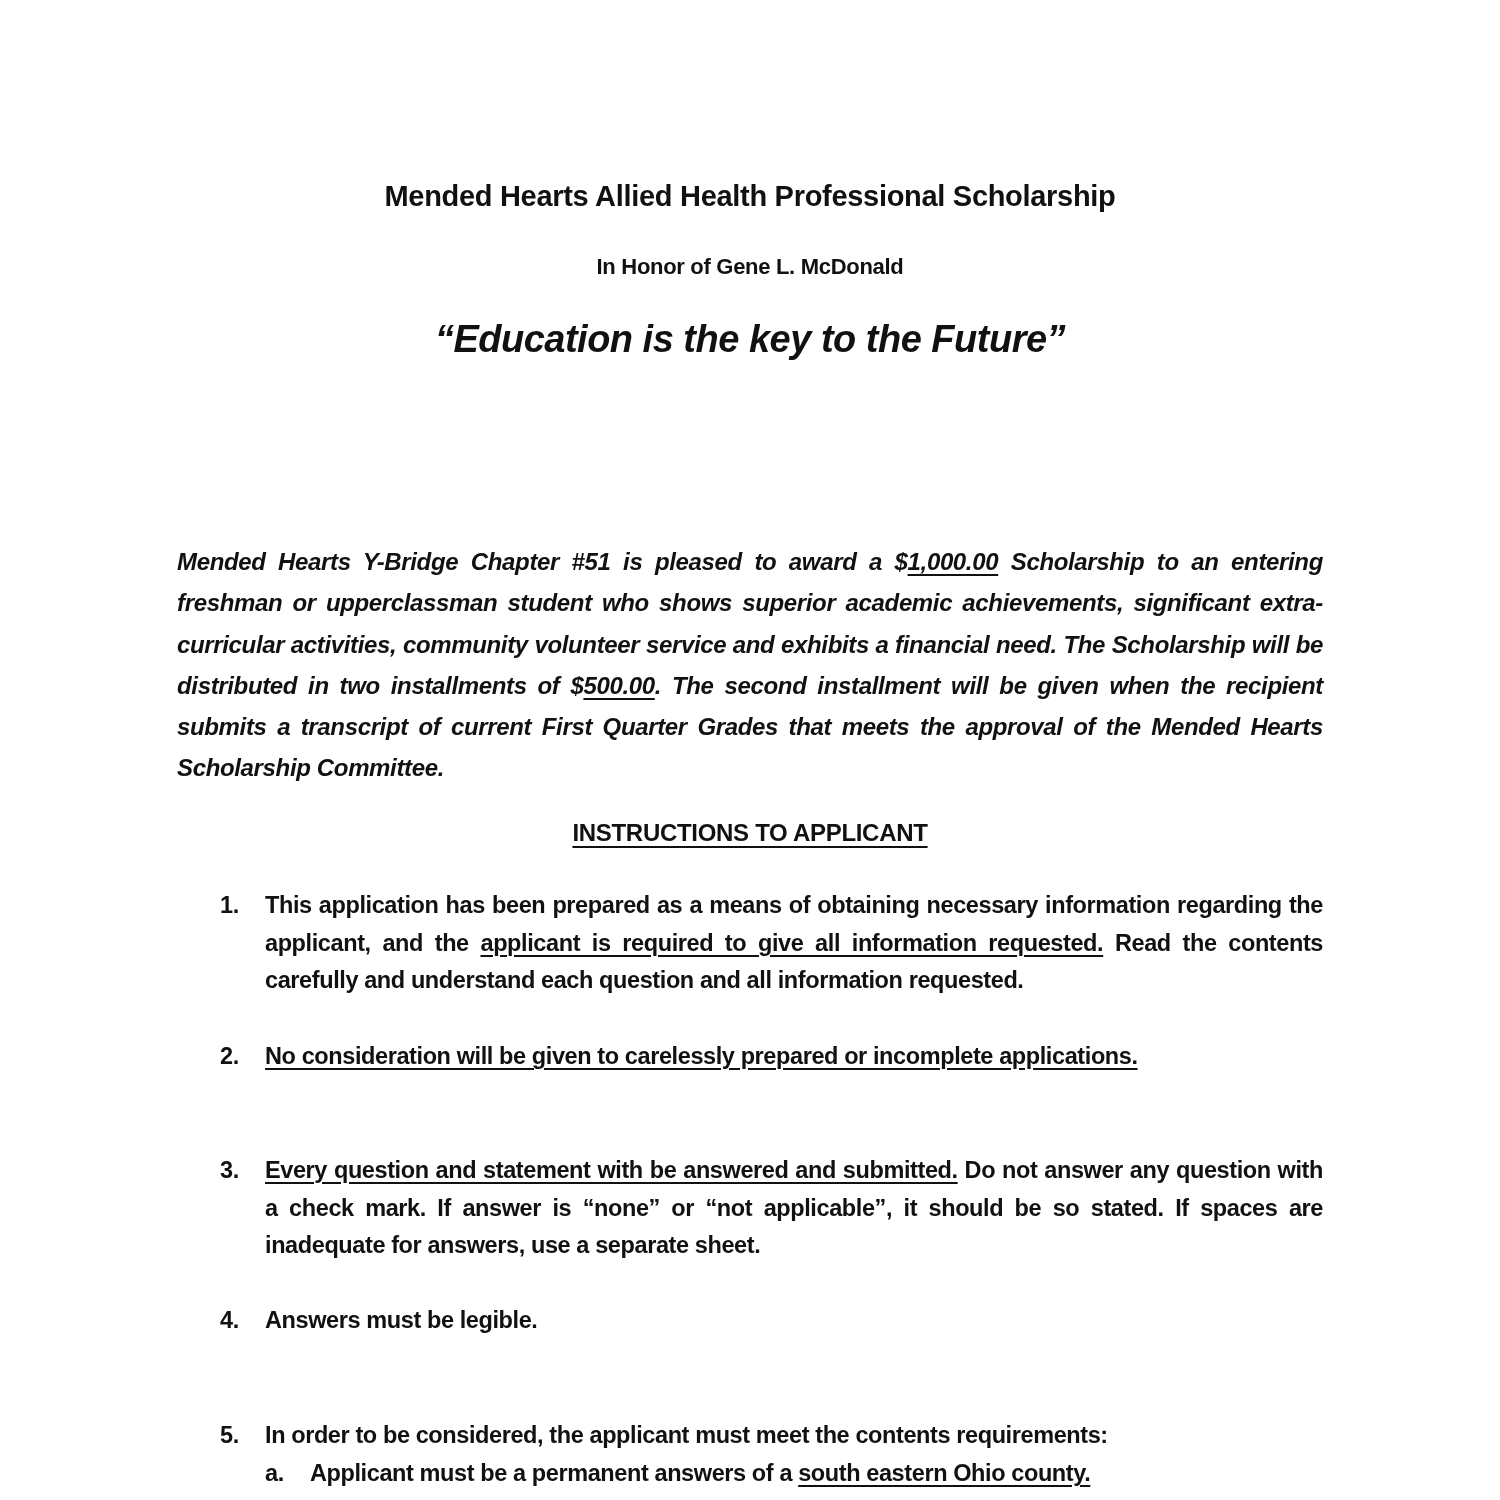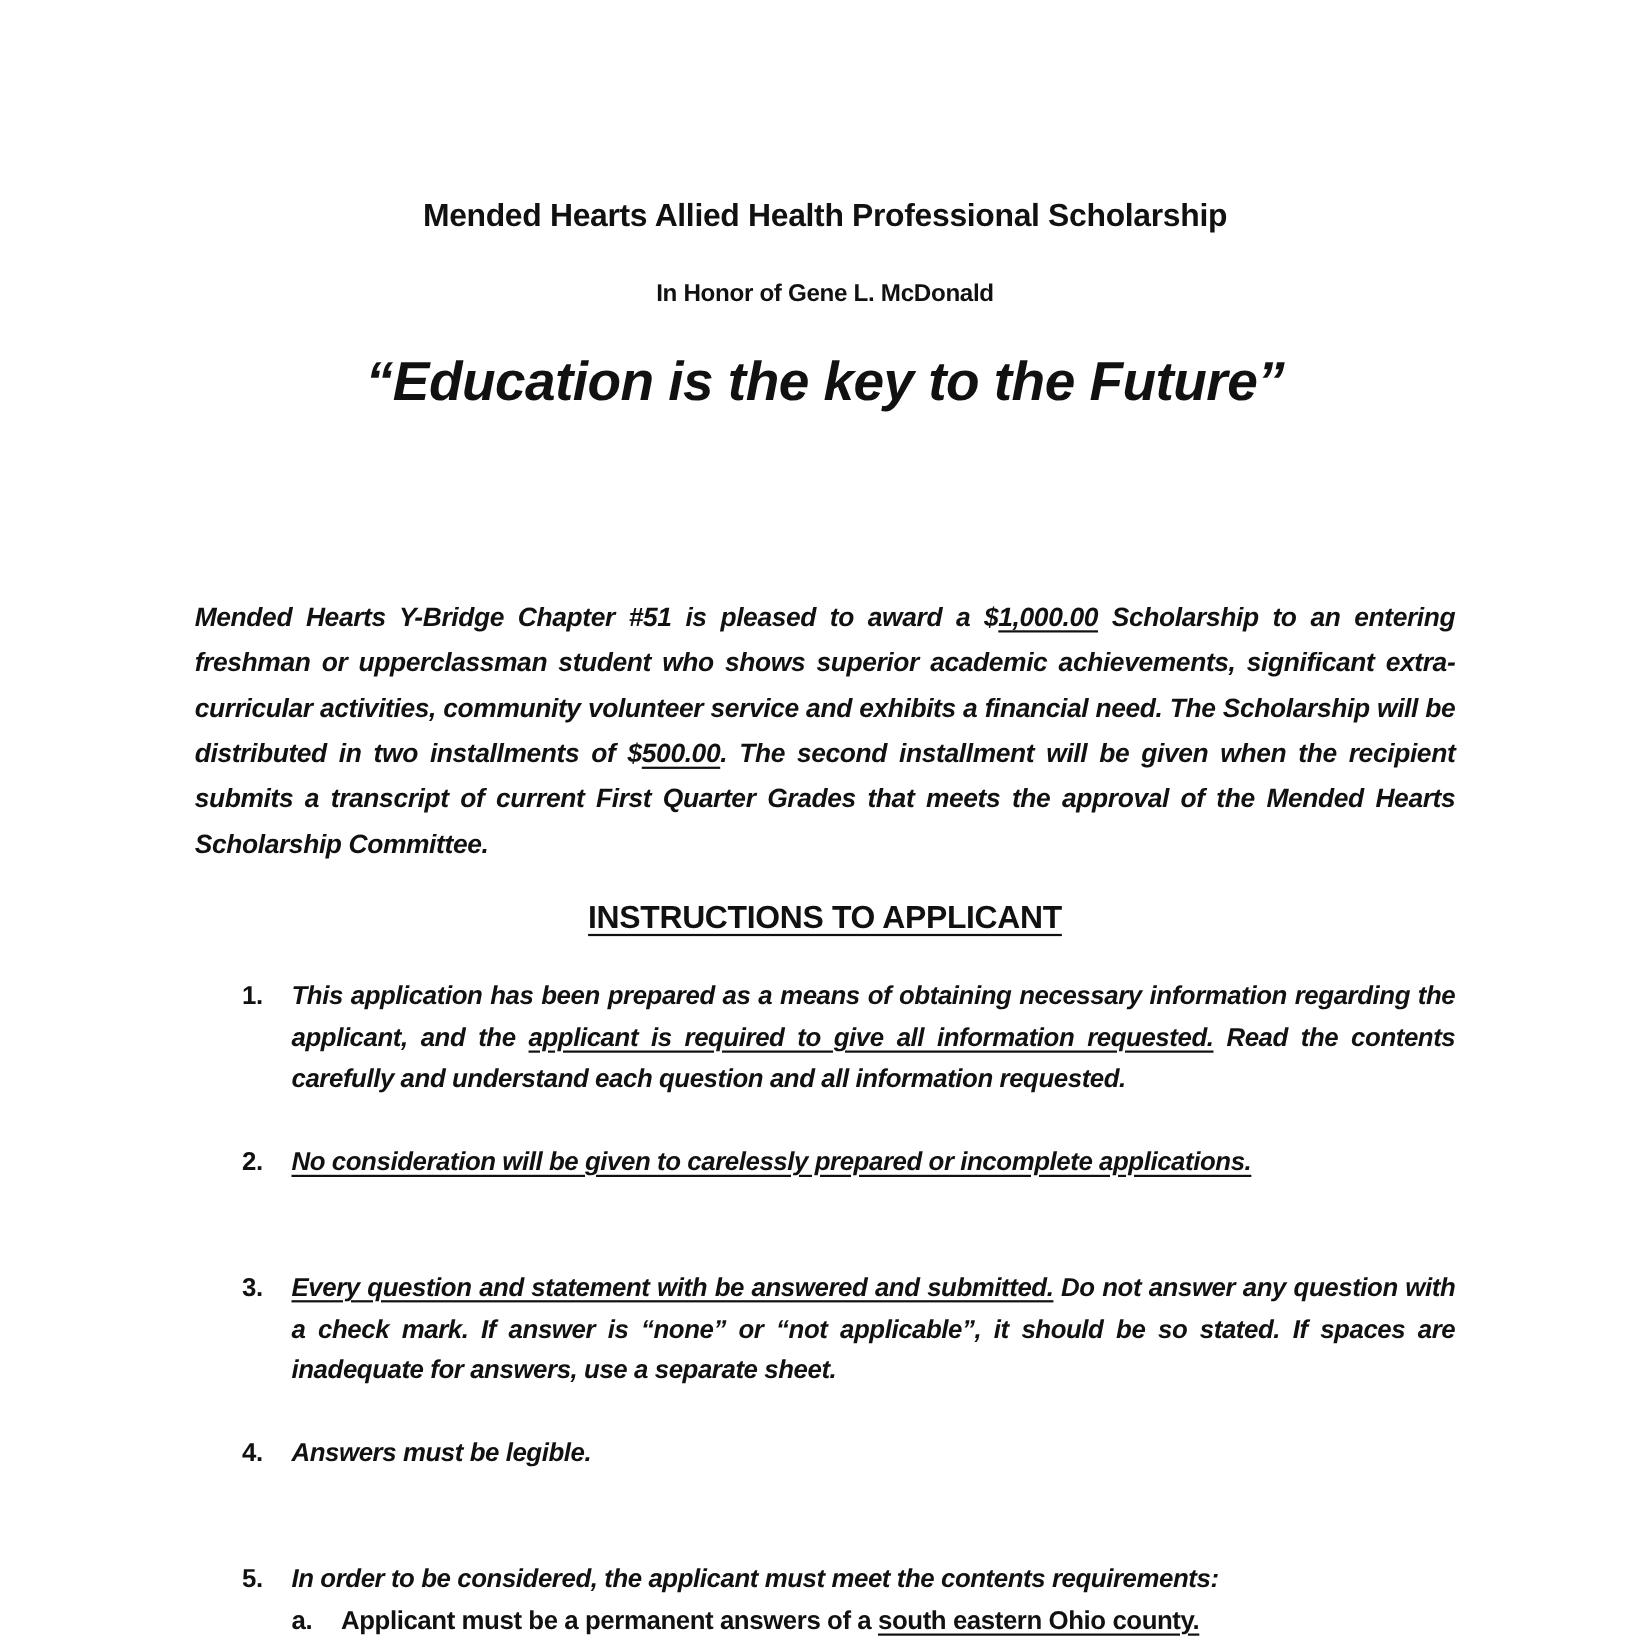--- a/index.html
+++ b/index.html
@@ -5,36 +5,36 @@
     html, body { margin: 0; padding: 0; background: #ffffff; }
     body {
       width: 1500px; height: 1500px; overflow: hidden; position: relative;
       font-family: "Liberation Sans", sans-serif; color: #111111;
     }
     .page { position: absolute; left: 0; top: 0; width: 1500px; height: 1500px; }
     .abs { position: absolute; }
     .center { left: 0; width: 1500px; text-align: center; }
     .title { top: 180px; font-size: 29px; font-weight: bold; letter-spacing: -0.3px; }
     .honor { top: 254px; font-size: 22px; font-weight: bold; letter-spacing: -0.3px; }
-    .motto { top: 318px; font-size: 50px; font-weight: bold; font-style: italic; letter-spacing: -0.5px; }
+    .motto { top: 318px; font-size: 38px; font-weight: bold; font-style: italic; letter-spacing: -0.5px; }
     .deadline { top: 475px; font-size: 29px; font-weight: bold; letter-spacing: -0.3px; }
     .intro {
       left: 177px; top: 541px; width: 1146px;
       font-size: 24px; font-weight: bold; line-height: 41.3px;
       text-align: justify; text-align-last: left; letter-spacing: -0.35px; font-style: italic;
     }
-    .heading { top: 819px; font-size: 29px; font-weight: bold; letter-spacing: -0.3px; }
+    .heading { top: 819px; font-size: 24px; font-weight: bold; letter-spacing: -0.3px; }
     .heading span { text-decoration: underline; text-decoration-thickness: 2px; text-underline-offset: 5px; }
     u { text-decoration-thickness: 2px; text-underline-offset: 4px; }
     .item {
       left: 220px; width: 1103px; font-size: 23.5px; font-weight: bold;
       line-height: 37.7px; letter-spacing: -0.4px;
     }
     .item .num { position: absolute; left: 0; top: 0; width: 40px; }
-    .item .txt { margin-left: 45px; text-align: justify; text-align-last: left; font-style: italic; }
+    .item .txt { margin-left: 45px; text-align: justify; text-align-last: left; }
     .item-1 { top: 887px; }
     .item-2 { top: 1038px; }
     .item-3 { top: 1152px; }
     .item-4 { top: 1302px; }
     .item-5 { top: 1417px; }
     .sub { left: 265px; top: 1455px; width: 1058px; font-size: 23.5px; font-weight: bold; line-height: 37.7px; letter-spacing: -0.4px; }
     .sub .num { position: absolute; left: 0; top: 0; }
     .sub .txt { margin-left: 45px; }
   </style>
 </head>

